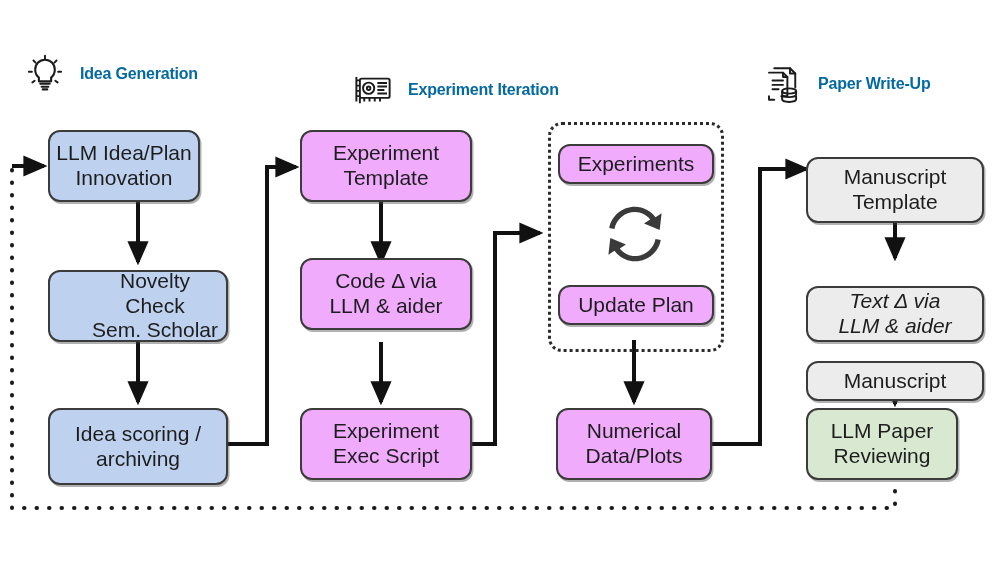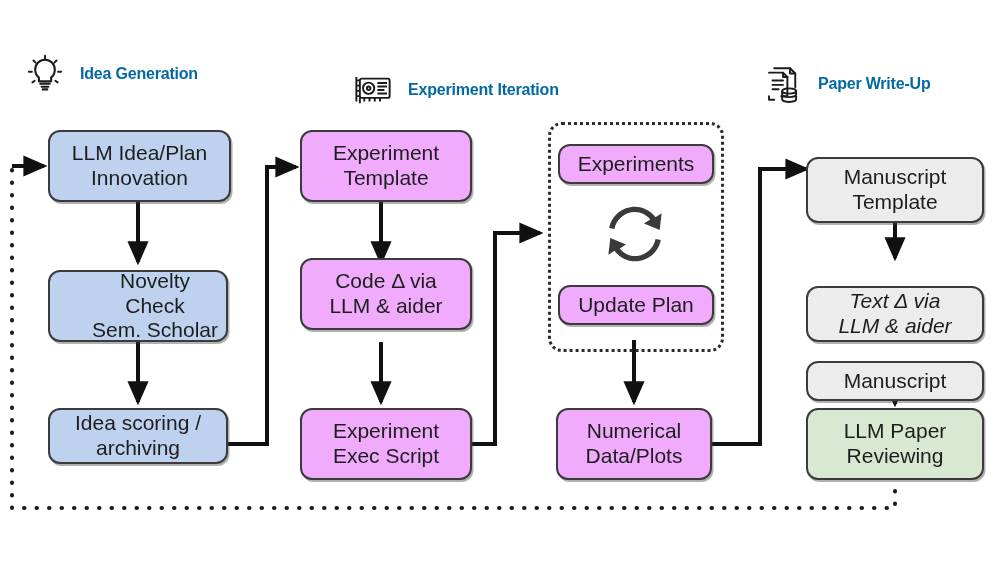--- a/index.html
+++ b/index.html
@@ -179,35 +179,35 @@
 
   <div class="dotted-group" style="left:548px; top:122px; width:176px; height:230px;"></div>
 
   <svg class="refresh-icon" style="left:596px; top:196px; width:78px; height:76px;" viewBox="0 0 64 64">
     <g fill="#3a3a3a">
       <path d="M32 9c7.1 0 13.4 3.5 17.3 8.9l5.1-3.4 -1.6 14.2 -13.2-5.6 5.2-3.4C41.9 15.9 37.2 13.4 32 13.4 c-8.6 0-15.8 6.2-17.3 14.3l-4.4-0.8C12.2 16.6 21.2 9 32 9z"></path>
       <path d="M32 55c-7.1 0-13.4-3.5-17.3-8.9l-5.1 3.4 1.6-14.2 13.2 5.6 -5.2 3.4c2.9 3.8 7.6 6.3 12.8 6.3 8.6 0 15.8-6.2 17.3-14.3l4.4 0.8C51.8 47.4 42.8 55 32 55z"></path>
     </g>
   </svg>
 
-  <div class="node blue" style="left:48px; top:130px; width:183px; height:72px;">
+  <div class="node blue" style="left:48px; top:130px; width:152px; height:72px;">
     <div>
       <span>LLM Idea/Plan</span>
       <span>Innovation</span>
     </div>
   </div>
 
   <div class="node blue" style="left:48px; top:270px; width:180px; height:72px;padding-left:40px;">
     <div>
       <span>Novelty Check</span>
       <span>Sem. Scholar</span>
     </div>
   </div>
 
-  <div class="node blue" style="left:48px; top:408px; width:180px; height:56px;">
+  <div class="node blue" style="left:48px; top:408px; width:180px; height:77px;">
     <div>
       <span>Idea scoring /</span>
       <span>archiving</span>
     </div>
   </div>
 
   <div class="node peach" style="left:300px; top:130px; width:172px; height:72px;">
     <div>
       <span>Experiment</span>
       <span>Template</span>
@@ -260,20 +260,20 @@
       <span>LLM &amp; aider</span>
     </div>
   </div>
 
   <div class="node grey" style="left:806px; top:337px; width:178px; height:40px;">
     <div>
       <span>Manuscript</span>
     </div>
   </div>
 
-  <div class="node green" style="left:806px; top:408px; width:178px; height:72px;">
+  <div class="node green" style="left:806px; top:408px; width:152px; height:72px;">
     <div>
       <span>LLM Paper</span>
       <span>Reviewing</span>
     </div>
   </div>
 
 </div>
 
 </body></html>

